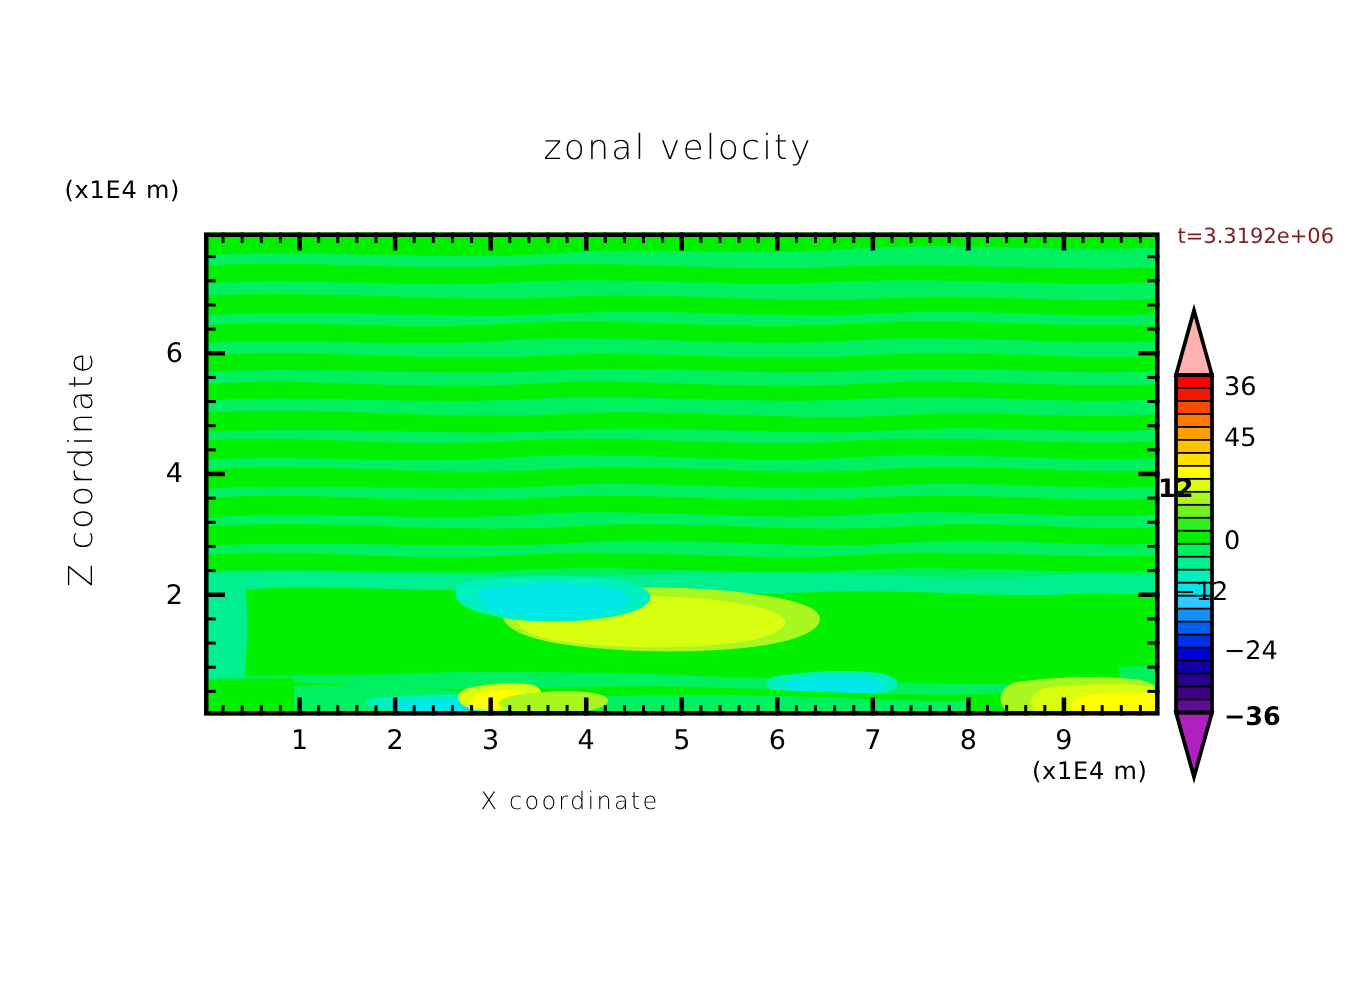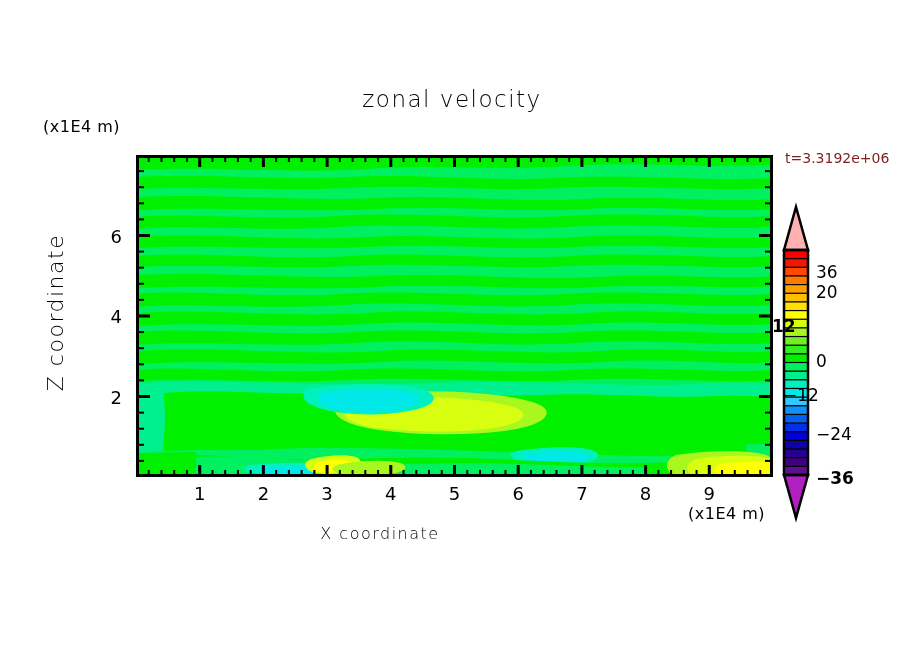--- a/index.html
+++ b/index.html
@@ -407,22 +407,22 @@
           <rect x="2" y="252.692" width="24" height="9.054" fill="#400080" stroke="#000000" stroke-width="1.2"></rect>
           <rect x="2" y="261.346" width="24" height="9.054" fill="#5c1090" stroke="#000000" stroke-width="1.2"></rect>
         </g>
       <polygon id="cb-over" points="14,2 26,45 2,45" stroke="#000000" stroke-width="2.5" stroke-linejoin="miter" fill="#ffb0b0"></polygon>
       <polygon id="cb-under" points="14,313 26,270 2,270" stroke="#000000" stroke-width="2.5" stroke-linejoin="miter" fill="#b020c0"></polygon>
       <rect x="2" y="45" width="24" height="225" fill="none" stroke="#000000" stroke-width="2.5"></rect>
     </svg>
   </div>
 
   <div>
-    <div class="cb-label" style="left:816px;top:272px;">36</div>
-    <div class="cb-label" style="left:816px;top:292px;">20</div>
+    <div class="cb-label" style="left:816px;top:258px;">36</div>
+    <div class="cb-label" style="left:816px;top:292px;">45</div>
     <div class="cb-label" style="left:772px;top:326px;font-weight:bold;">12</div>
     <div class="cb-label" style="left:816px;top:361px;">0</div>
     <div class="cb-label" style="left:783px;top:395px;">−12</div>
     <div class="cb-label" style="left:816px;top:434px;">−24</div>
     <div class="cb-label" style="left:816px;top:478px;font-weight:bold;">−36</div>
   </div>
 
 </div>
 
 </body></html>

